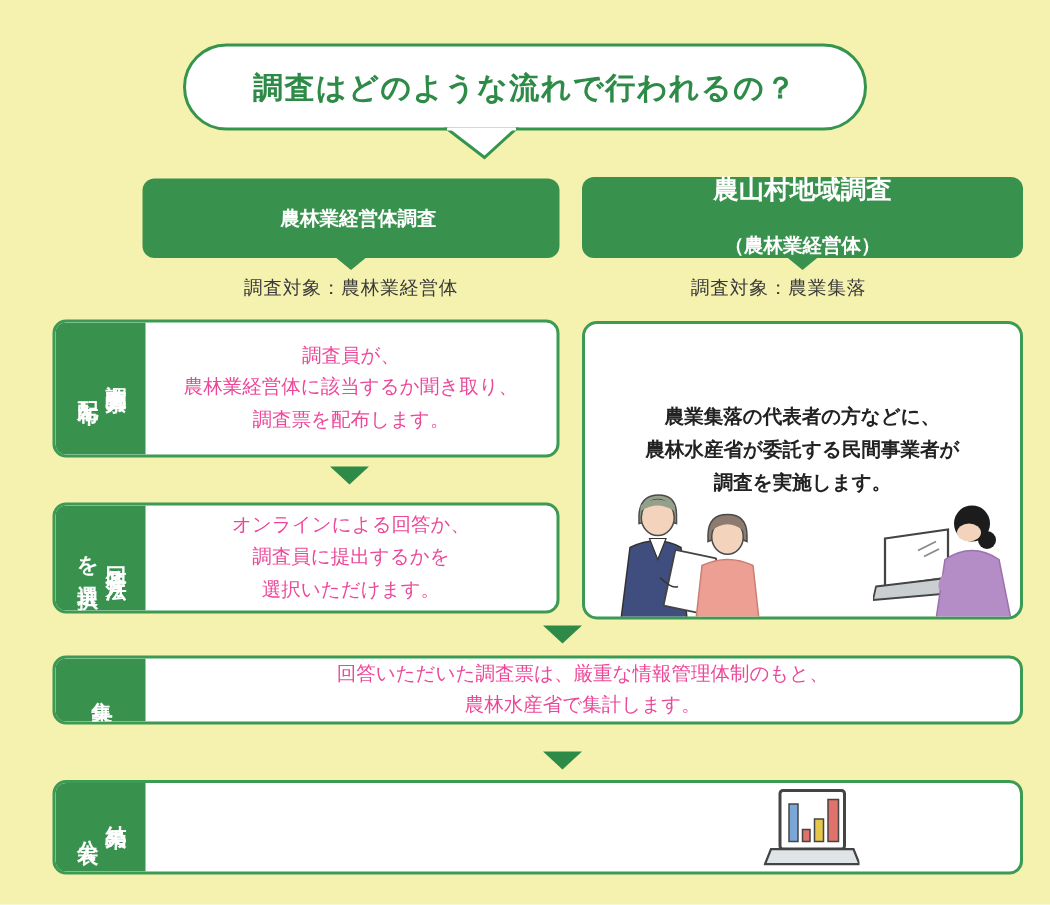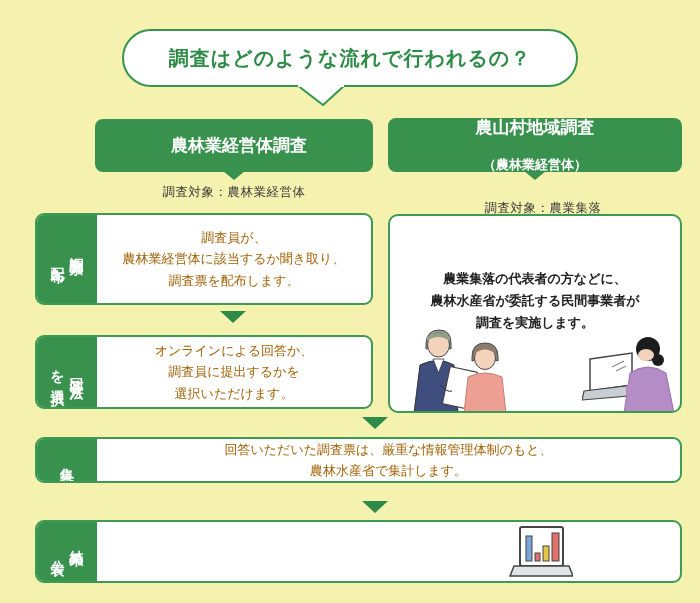--- a/index.html
+++ b/index.html
@@ -17,52 +17,52 @@
   .title-bubble .title-text{
     color:#2e8b47;font-size:20px;font-weight:bold;letter-spacing:1px;white-space:nowrap;
   }
   .bubble-tail{position:absolute;left:296px;top:85px;width:52px;height:22px;}
   
   .col-header{
     position:absolute;background:#38924e;border-radius:8px;
     display:flex;flex-direction:column;align-items:center;justify-content:center;
     color:#fff;font-weight:bold;text-align:center;box-sizing:border-box;
   }
-  .col-header.left{left:95px;top:119px;width:278px;height:53px;font-size:17px;padding-left:10px;}
+  .col-header.left{left:95px;top:119px;width:278px;height:53px;font-size:13px;padding-left:10px;}
   .col-header.right{left:388px;top:118px;width:294px;height:54px;font-size:17px;line-height:1.2;gap:20px;}
   .col-header .sub-line{font-size:13px;font-weight:bold;}
   .header-tail{
     position:absolute;width:0;height:0;
     border-left:11px solid transparent;border-right:11px solid transparent;
     border-top:9px solid #38924e;
   }
   .header-tail.left{left:223px;top:171px;}
   .header-tail.right{left:524px;top:171px;}
   .subject{
     position:absolute;top:184px;height:16px;text-align:center;
     color:#3a3a3a;font-size:12.5px;letter-spacing:.5px;
   }
   .subject.left{left:95px;width:278px;}
-  .subject.right{left:396px;width:294px;margin-top:16px;}
+  .subject.right{left:372px;width:294px;}
   
   .step-row{
     position:absolute;display:flex;background:#fff;
     border:2px solid #3d9a53;border-radius:9px;overflow:hidden;box-sizing:border-box;
   }
   .step-label{
     width:60px;flex:none;background:#38924e;color:#fff;
     display:flex;align-items:center;justify-content:center;
   }
   .step-label .vtext{
     writing-mode:vertical-rl;text-orientation:upright;white-space:pre-line;
     text-align:center;font-size:14px;font-weight:bold;letter-spacing:3px;line-height:1.35;
   }
   .step-body{
     flex:1;display:flex;align-items:center;justify-content:center;
-    text-align:center;white-space:pre-line;color:#a16207;
+    text-align:center;white-space:pre-line;color:#ec4899;
     font-size:13px;font-weight:500;line-height:1.65;
   }
   .row-1{left:35px;top:213px;width:338px;height:92px;}
   .row-2{left:35px;top:335px;width:338px;height:74px;}
   .row-3{left:35px;top:437px;width:647px;height:46px;}
   .row-4{left:35px;top:520px;width:647px;height:63px;}
   
   .right-box{
     position:absolute;left:388px;top:214px;width:294px;height:199px;
     background:#fff;border:2px solid #3d9a53;border-radius:10px;

